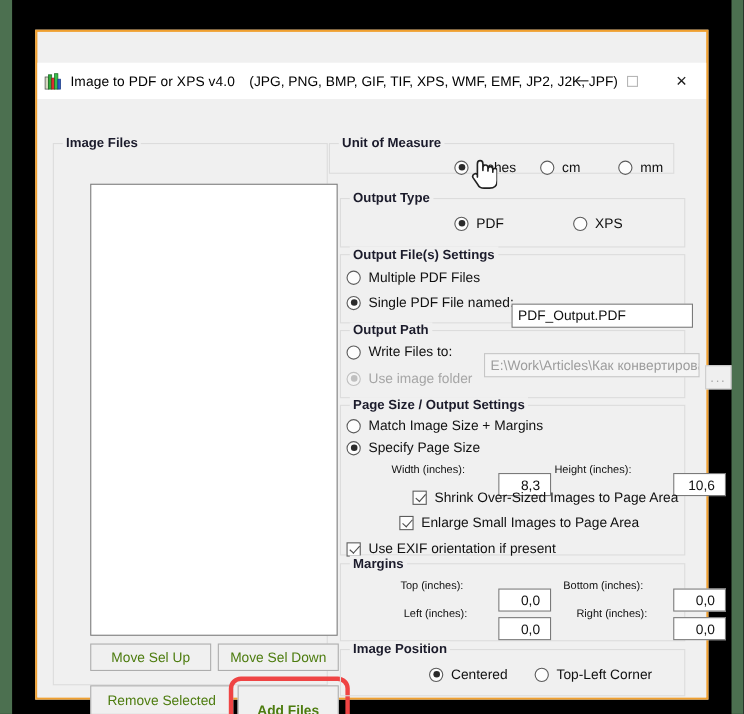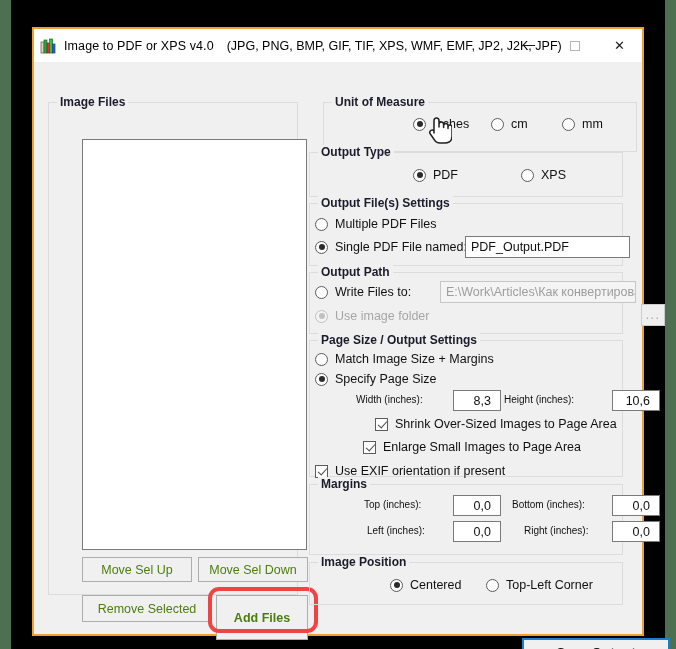--- a/index.html
+++ b/index.html
@@ -50,20 +50,21 @@
   }
 
   
   #titlebar {
     height: 33px;
     background: #ffffff;
     display: flex;
     align-items: center;
     flex: 0 0 auto;
     position: relative;
+    margin-top: 28px;
   }
   #app-icon {
     width: 16px;
     height: 16px;
     margin-left: 6px;
     margin-right: 8px;
     flex: 0 0 auto;
   }
   #title-text {
     font-size: 12.5px;
@@ -248,20 +249,21 @@
   .field {
     position: absolute;
     background: #ffffff;
     border: 1px solid #7a7a7a;
     box-sizing: border-box;
     font-size: 12.5px;
     color: #101010;
     display: flex;
     align-items: center;
     font-family: "Liberation Sans", sans-serif;
+    margin-top: 12px;
   }
   .field.left { padding-left: 5px; }
   .field.right { justify-content: flex-end; padding-right: 9px; }
   .field.dis {
     background: #f4f4f4;
     border-color: #c6c6c6;
     color: #9d9d9d;
   }
   .field .clip {
     overflow: hidden;
@@ -342,21 +344,21 @@
       <span class="group-title">Image Files</span>
     </div>
     <div id="file-listbox"></div>
 
     <div class="btn" id="btn-move-up">Move Sel Up</div>
     <div class="btn" id="btn-move-down">Move Sel Down</div>
     <div class="btn" id="btn-remove">Remove Selected</div>
     <div class="btn" id="btn-add-files">Add Files</div>
     <div id="add-files-annotation"></div>
 
-    <div class="group" style="left:289px; top:40px; width:314px; height:50px;">
+    <div class="group" style="left:265px; top:40px; width:314px; height:28px;">
       <span class="group-title">Unit of Measure</span>
     </div>
     <div class="ctl" style="left:379px; top:55px;">
       <span class="radio on"></span>
       <span>inches</span>
     </div>
     <div class="ctl" style="left:457px; top:55px;">
       <span class="radio"></span>
       <span>cm</span>
     </div>

